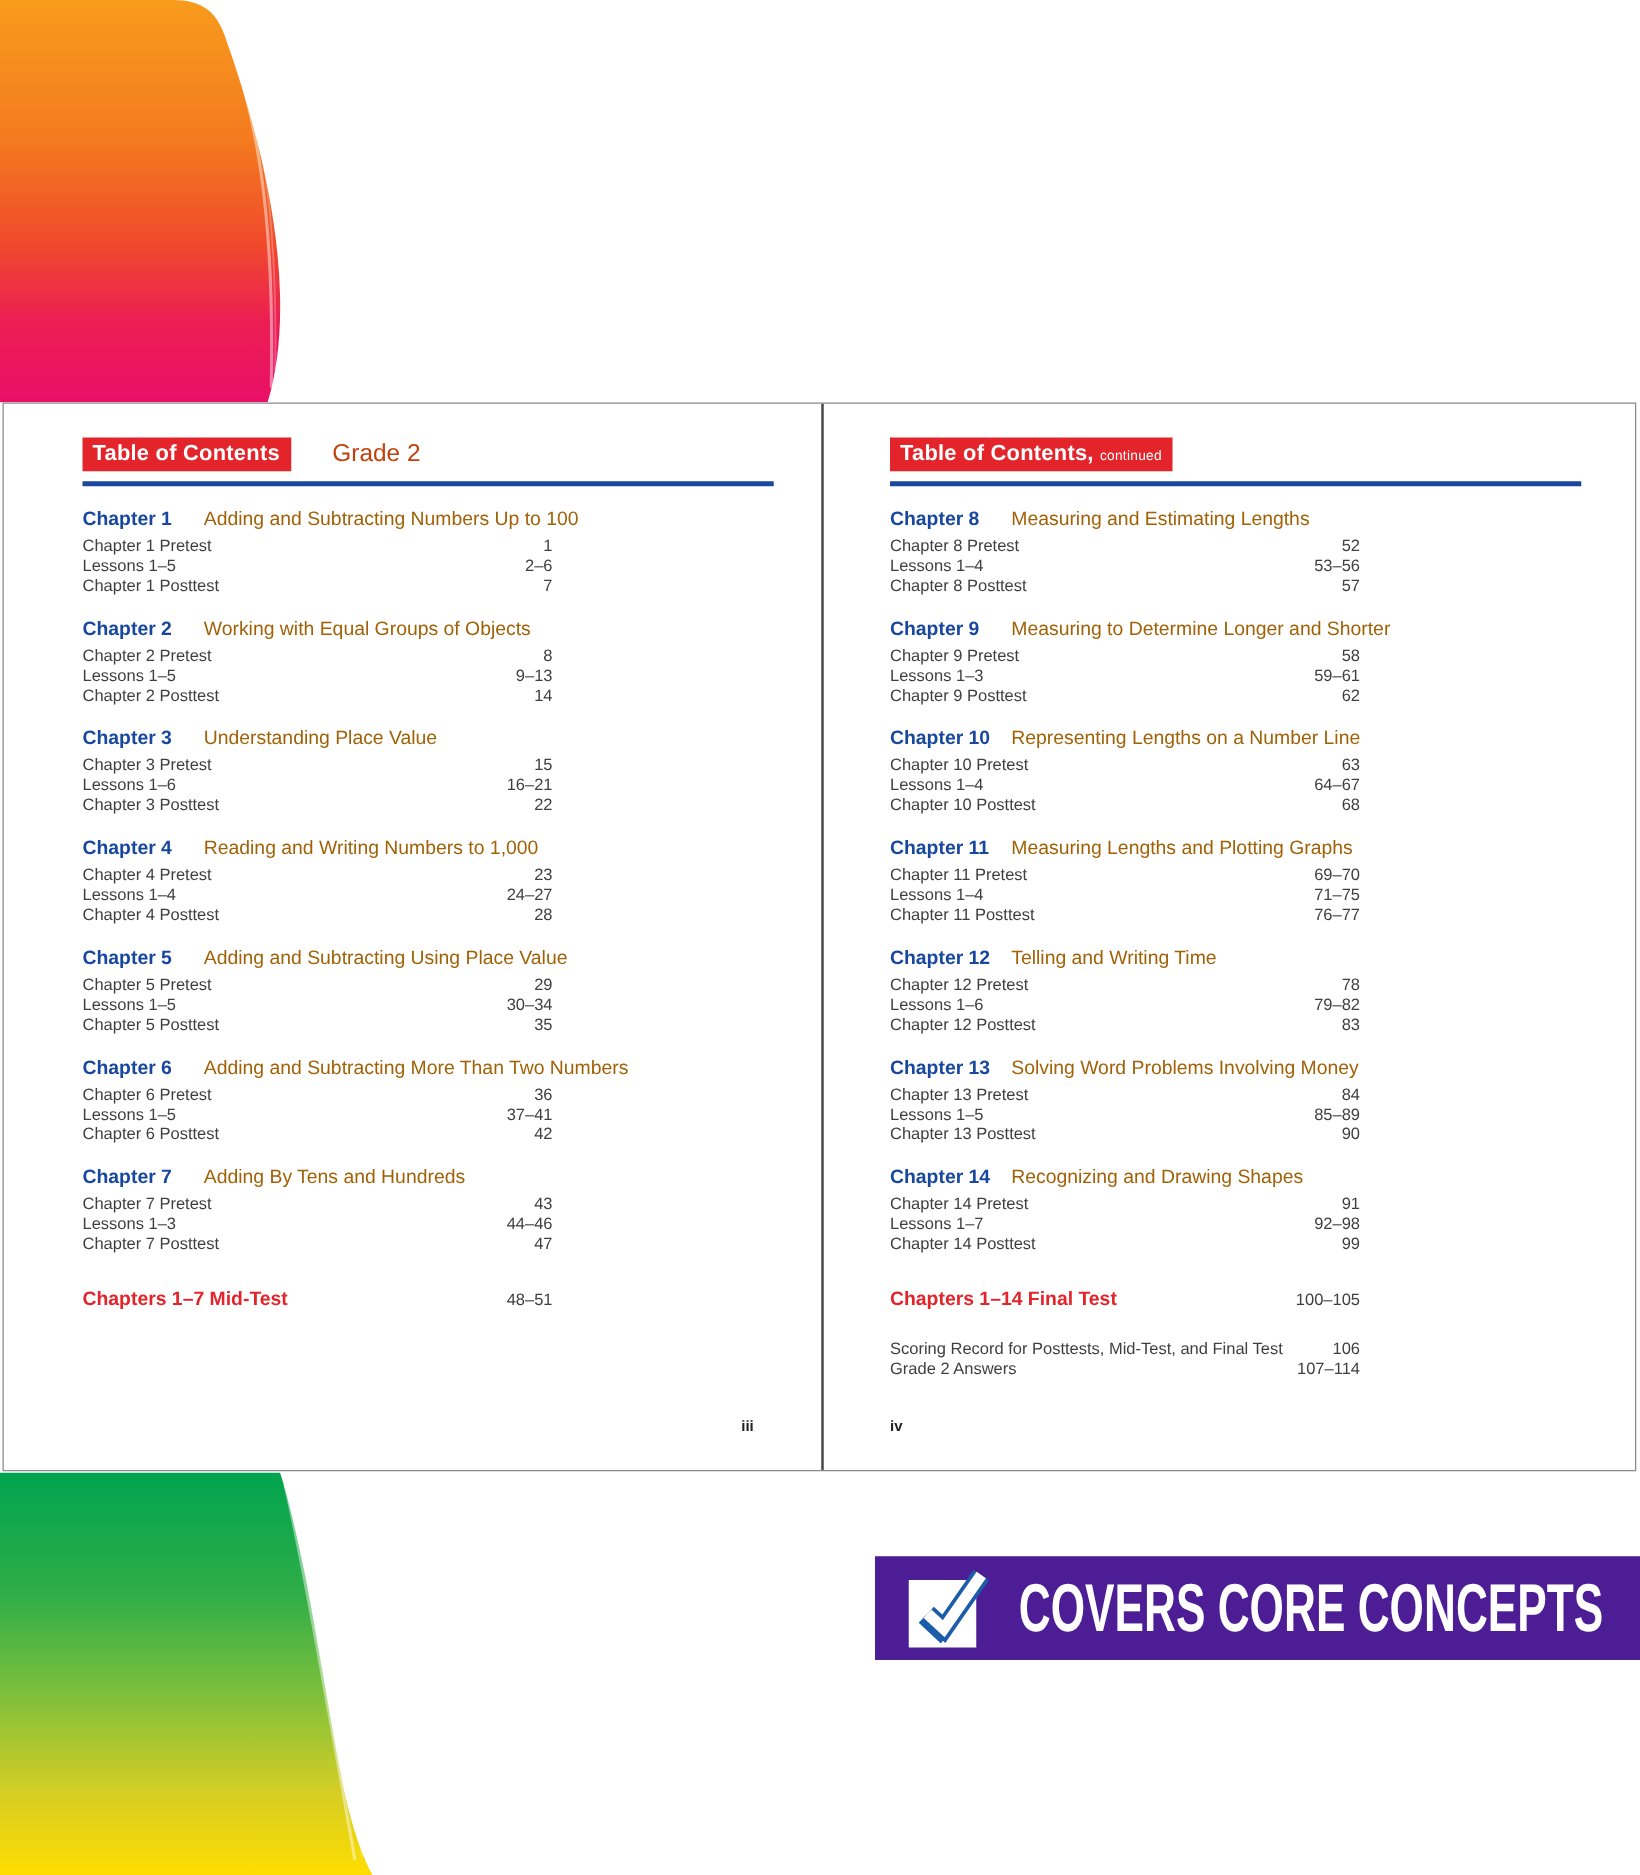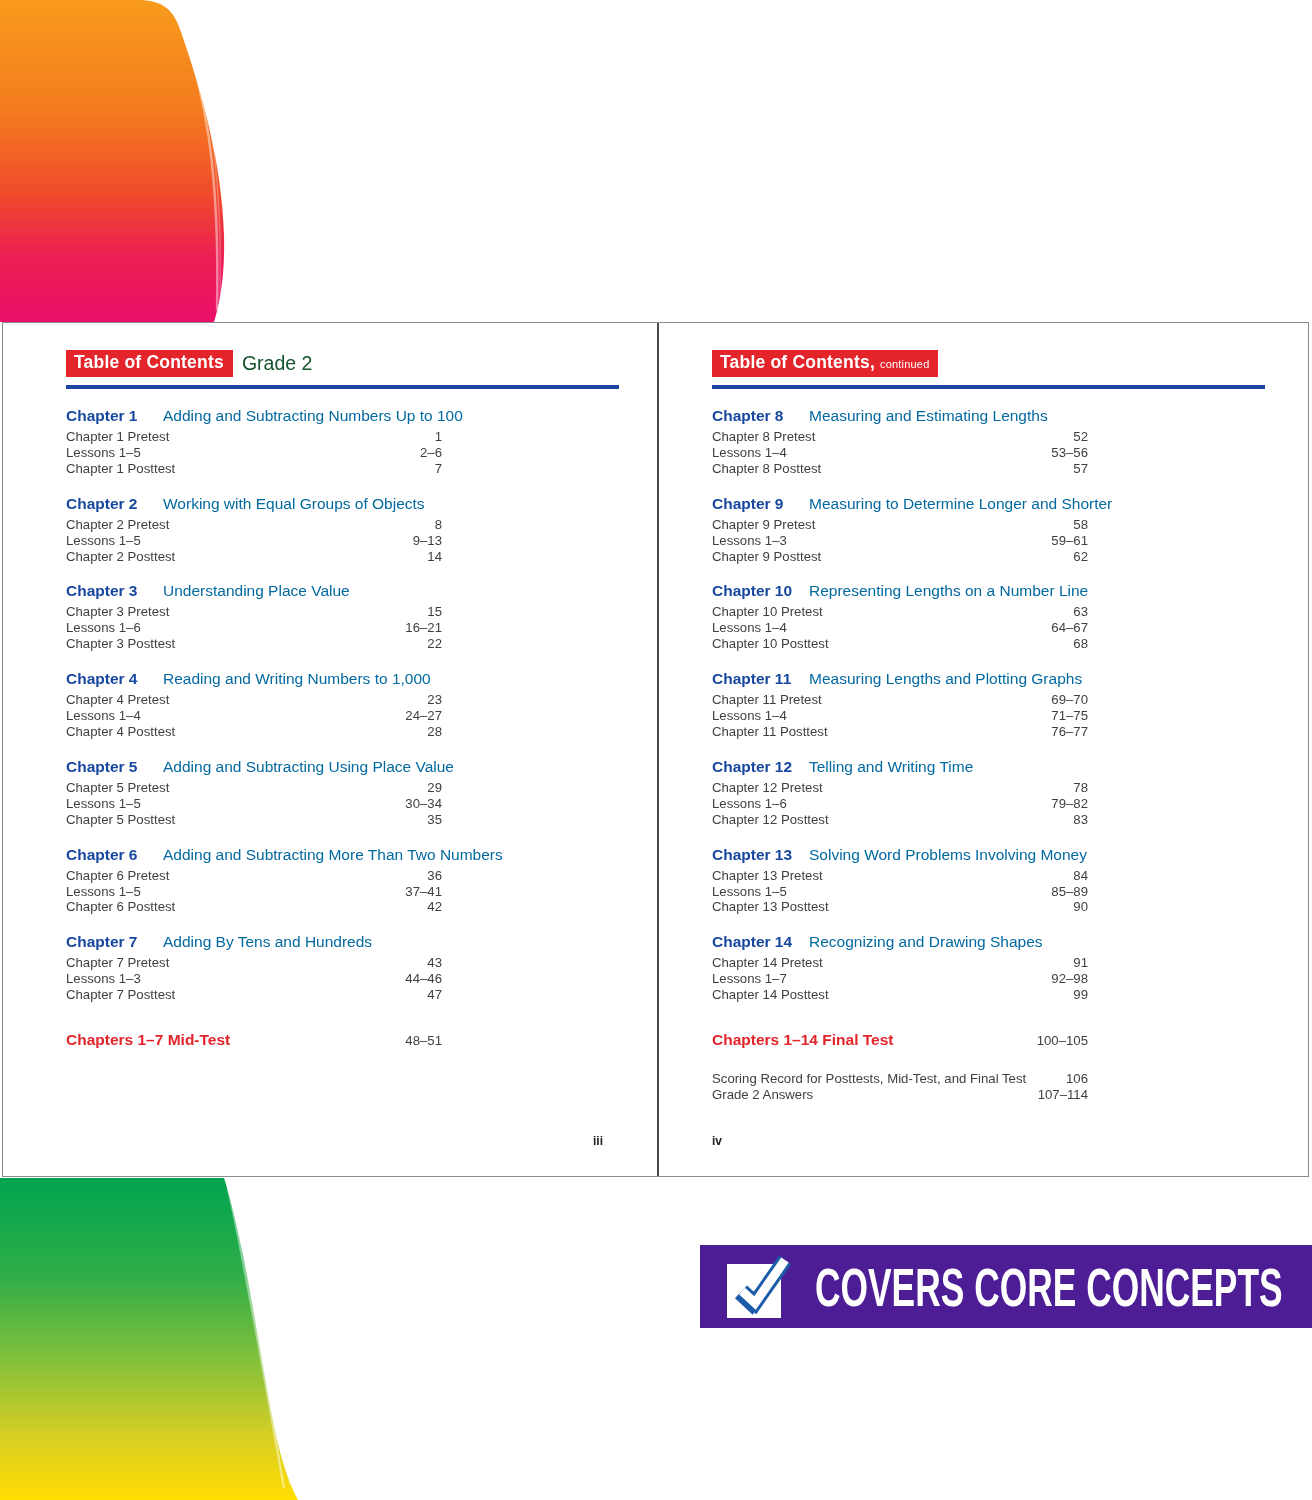--- a/index.html
+++ b/index.html
@@ -14,33 +14,33 @@
   
   .spread{
     position:absolute;left:2px;top:322px;width:1307px;height:855px;
     background:#fff;border:1.5px solid #8a8a8a;box-sizing:border-box;
   }
   .divider{position:absolute;left:654px;top:0;width:2px;height:100%;background:#4a4a4a;}
   .page{position:absolute;top:0;height:100%;box-sizing:border-box;}
   .page.left{left:0;width:654px;padding:27px 0 0 63px;}
   .page.right{left:671px;width:648px;padding:27px 0 0 38px;}
 
-  .hdr{display:flex;align-items:center;height:27px;}
+  .hdr{display:flex;align-items:center;height:27px;gap:24px;}
   .badge{
     display:inline-flex;align-items:baseline;background:#e3242b;color:#fff;
     font-weight:bold;font-size:17.5px;line-height:1;padding:4px 9px 5px 8px;letter-spacing:.2px;
   }
   .badge .cont{font-size:11px;font-weight:normal;margin-left:5px;}
-  .grade{color:#14532d;font-size:19.5px;margin-left:9px;}
+  .grade{color:#c2410c;font-size:19.5px;margin-left:9px;}
   .rule{height:4px;background:#1b47a0;width:553px;margin-top:8px;}
 
   .chapter{margin-top:17px;}
   .ch-head{font-size:15.5px;line-height:20px;white-space:nowrap;}
   .ch-num{font-weight:bold;color:#17479e;display:inline-block;min-width:97px;}
-  .ch-title{color:#0369a1;margin-top:16px;}
+  .ch-title{color:#a16207;margin-top:16px;}
   .rows{width:376px;margin-top:3px;}
   .row{display:flex;justify-content:space-between;align-items:baseline;
        font-size:13.2px;line-height:15.9px;color:#3f3f3f;}
   .row .lbl{white-space:nowrap;}
   .row .pg{white-space:nowrap;}
 
   .special{margin-top:28px;width:376px;display:flex;justify-content:space-between;align-items:baseline;gap:33px;}
   .special .slbl{color:#e3242b;font-weight:bold;font-size:15.5px;white-space:nowrap;}
   .special .pg{color:#3f3f3f;font-size:13.2px;margin-left:24px;}
 

